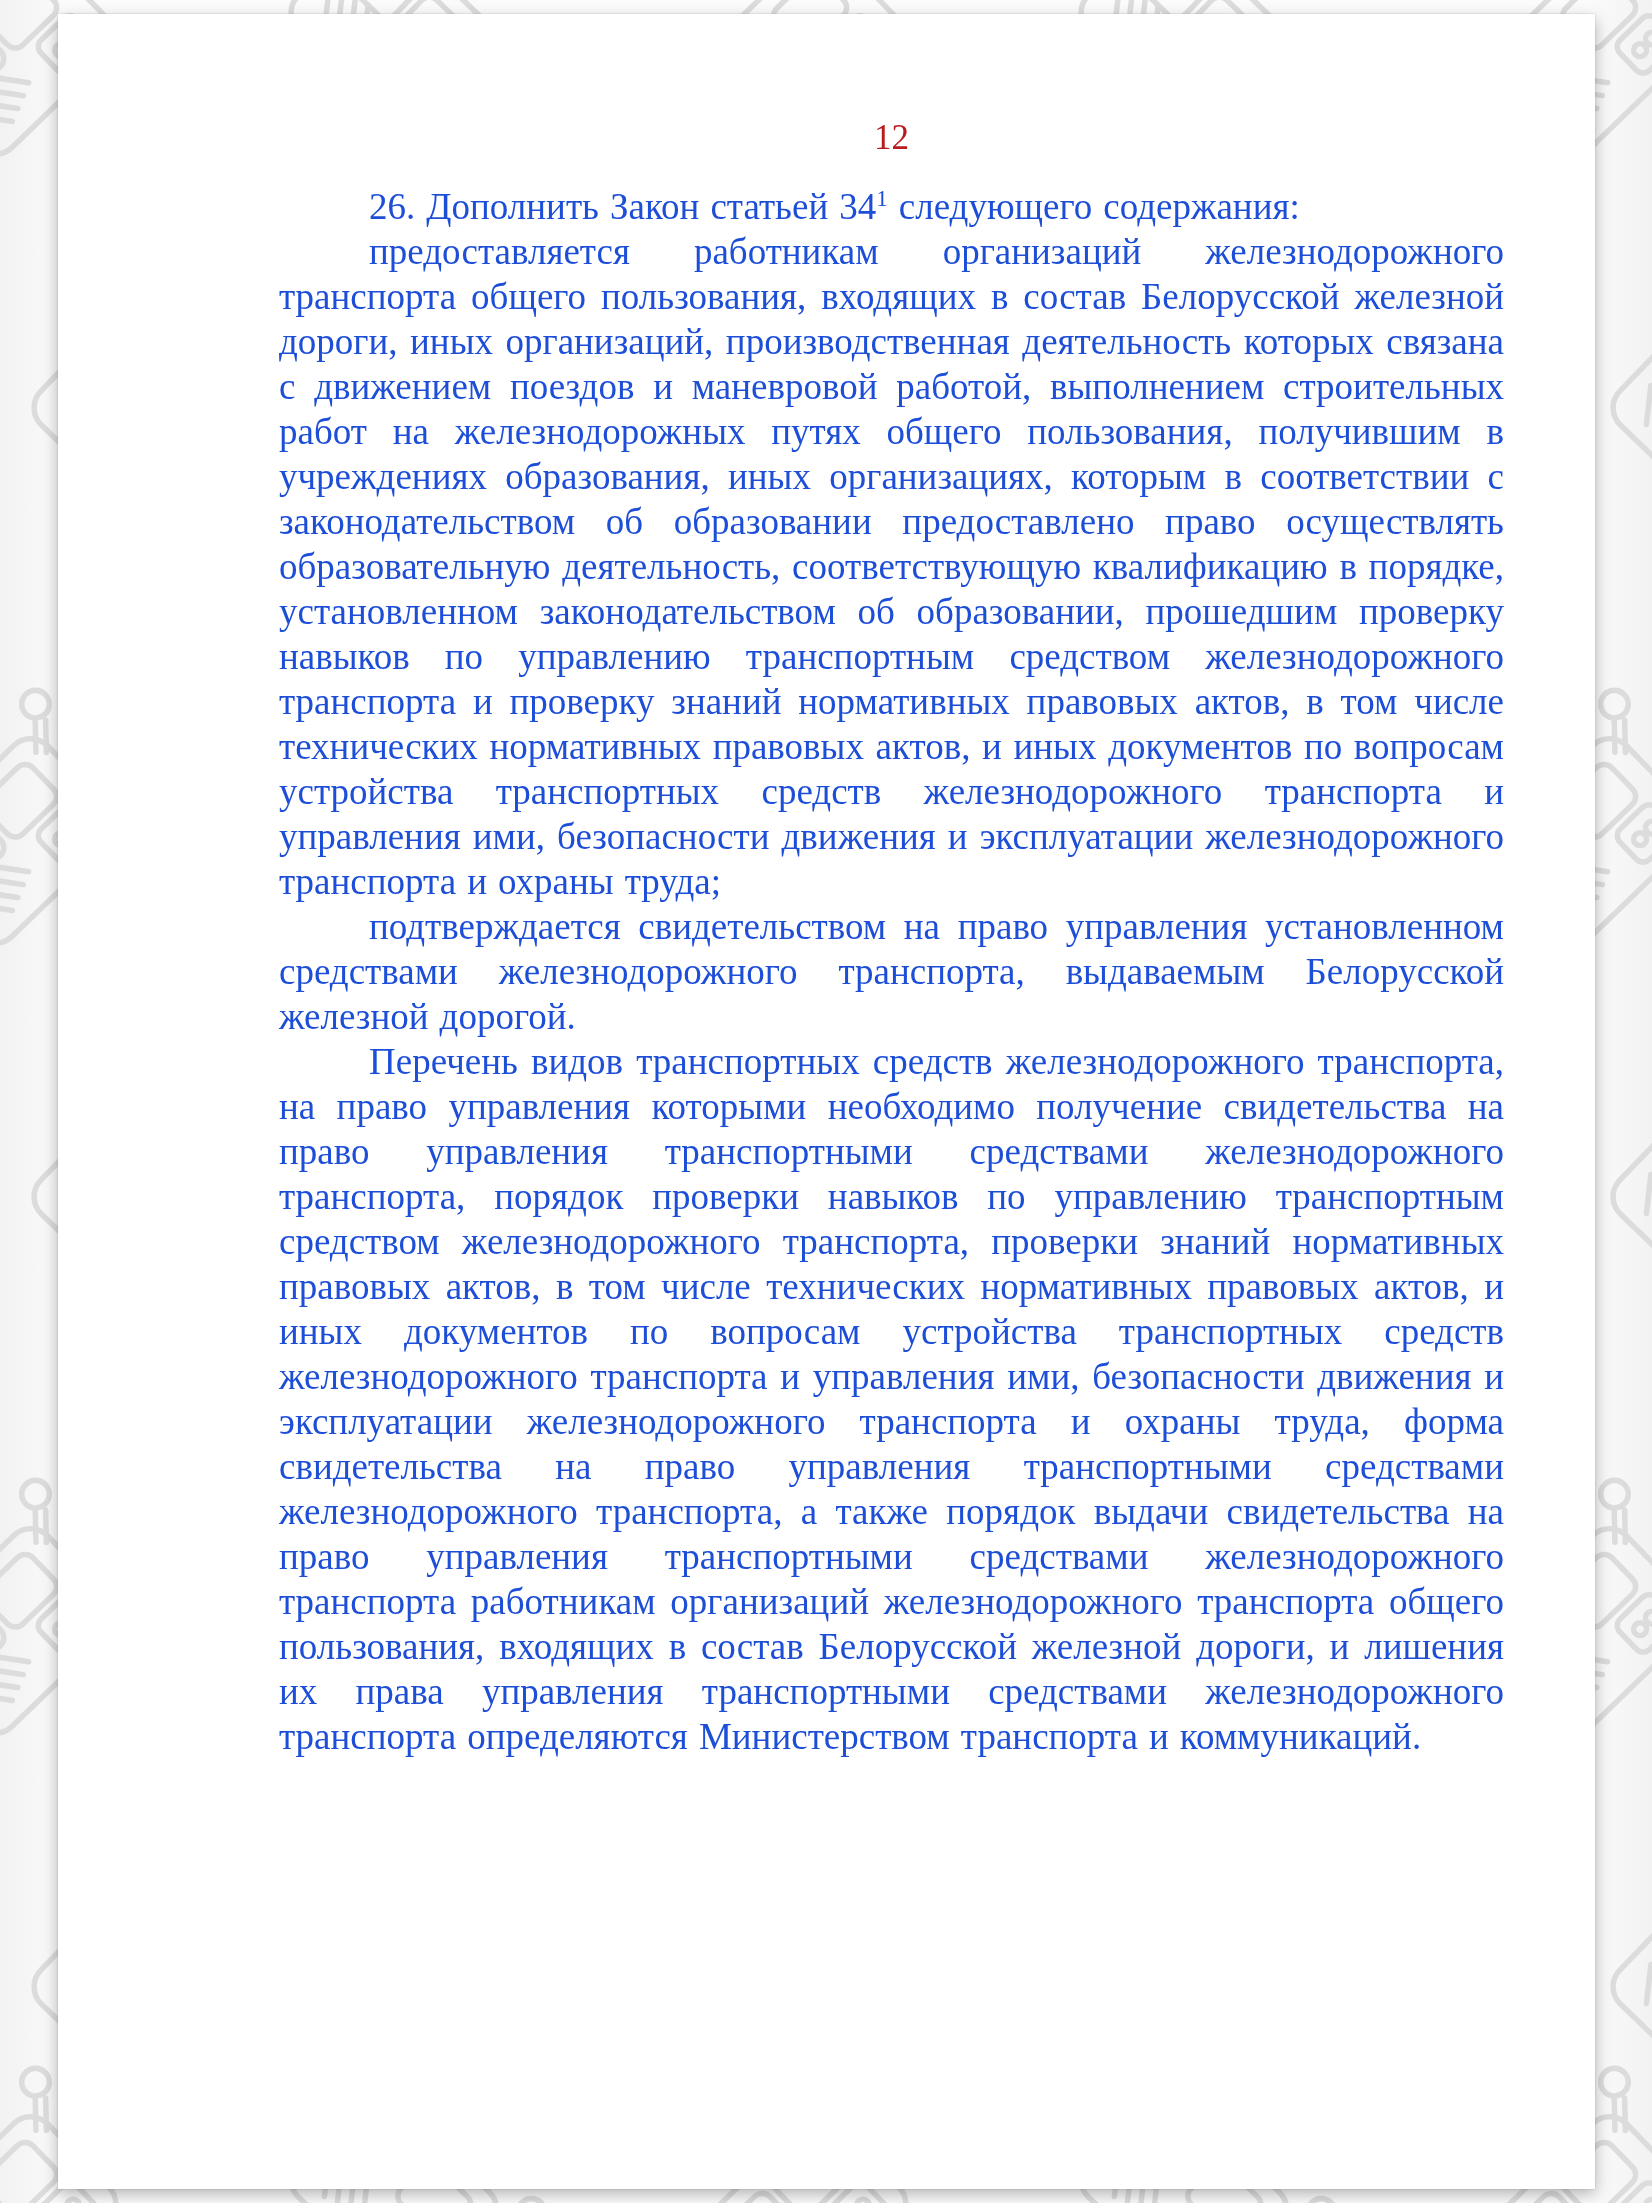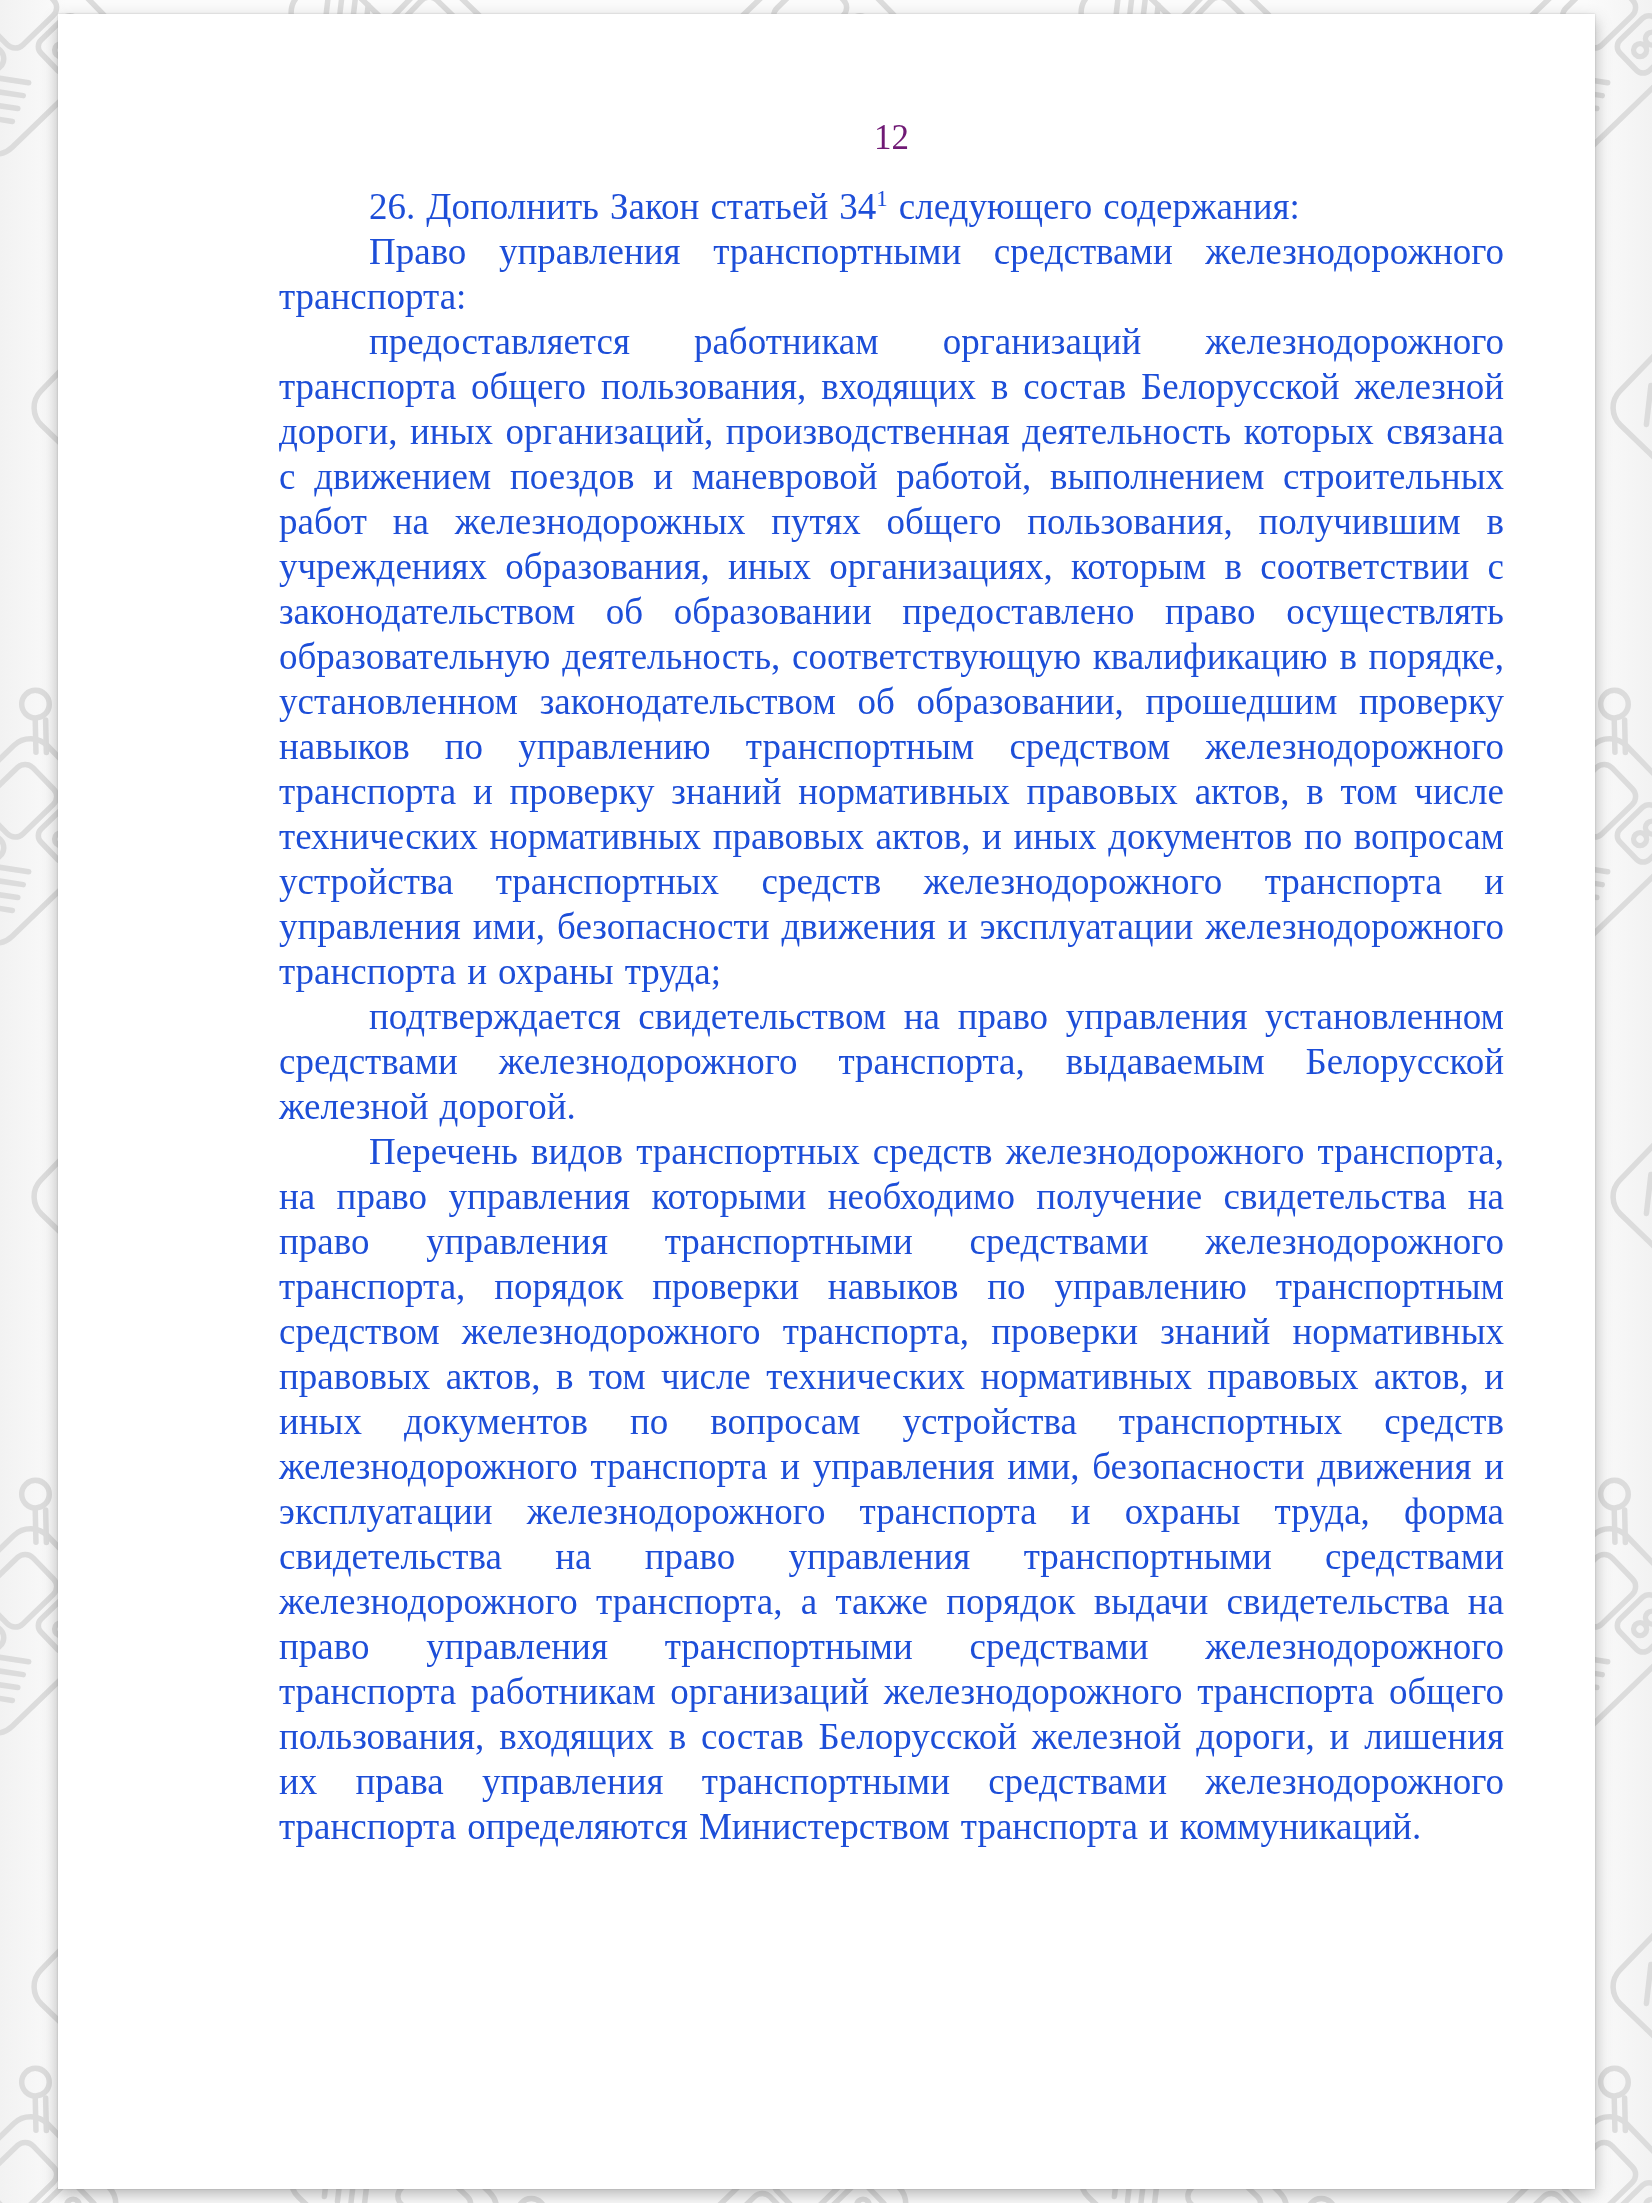--- a/index.html
+++ b/index.html
@@ -35,21 +35,21 @@
   .content {
     position: absolute;
     left: 221px;
     top: 104px;
     width: 1225px;
   }
   .page-number {
     text-align: center;
     font-size: 35px;
     line-height: 40px;
-    color: #701a75;
+    color: #b91c1c;
     margin: 0 0 26px 0;
   }
   .doc-body p {
     margin: 0;
     font-size: 37px;
     line-height: 45px;
     color: #1d4ed8;
     text-align: justify;
     text-indent: 90px;
     word-spacing: 1.8px;
@@ -664,20 +664,19 @@
           <line x1="74" y1="118" x2="100" y2="152"></line>
         </g>
       </svg></div>
   </div>
 
 <div class="page">
   <div class="content">
     <div class="page-number">12</div>
     <div class="doc-body" id="doc-body">
         <p>26. Дополнить Закон статьей 34<sup>1</sup> следующего содержания:</p>
-        <p>Право управления транспортными средствами железнодорожного транспорта:</p>
         <p>предоставляется работникам организаций железнодорожного транспорта общего пользования, входящих в состав Белорусской железной дороги, иных организаций, производственная деятельность которых связана с движением поездов и маневровой работой, выполнением строительных работ на железнодорожных путях общего пользования, получившим в учреждениях образования, иных организациях, которым в соответствии с законодательством об образовании предоставлено право осуществлять образовательную деятельность, соответствующую квалификацию в порядке, установленном законодательством об образовании, прошедшим проверку навыков по управлению транспортным средством железнодорожного транспорта и проверку знаний нормативных правовых актов, в том числе технических нормативных правовых актов, и иных документов по вопросам устройства транспортных средств железнодорожного транспорта и управления ими, безопасности движения и эксплуатации железнодорожного транспорта и охраны труда;</p>
         <p>подтверждается свидетельством на право управления установленном средствами железнодорожного транспорта, выдаваемым Белорусской железной дорогой.</p>
         <p>Перечень видов транспортных средств железнодорожного транспорта, на право управления которыми необходимо получение свидетельства на право управления транспортными средствами железнодорожного транспорта, порядок проверки навыков по управлению транспортным средством железнодорожного транспорта, проверки знаний нормативных правовых актов, в том числе технических нормативных правовых актов, и иных документов по вопросам устройства транспортных средств железнодорожного транспорта и управления ими, безопасности движения и эксплуатации железнодорожного транспорта и охраны труда, форма свидетельства на право управления транспортными средствами железнодорожного транспорта, а также порядок выдачи свидетельства на право управления транспортными средствами железнодорожного транспорта работникам организаций железнодорожного транспорта общего пользования, входящих в состав Белорусской железной дороги, и лишения их права управления транспортными средствами железнодорожного транспорта определяются Министерством транспорта и коммуникаций.</p>
       </div>
   </div>
 </div>
 
 
 </body></html>

